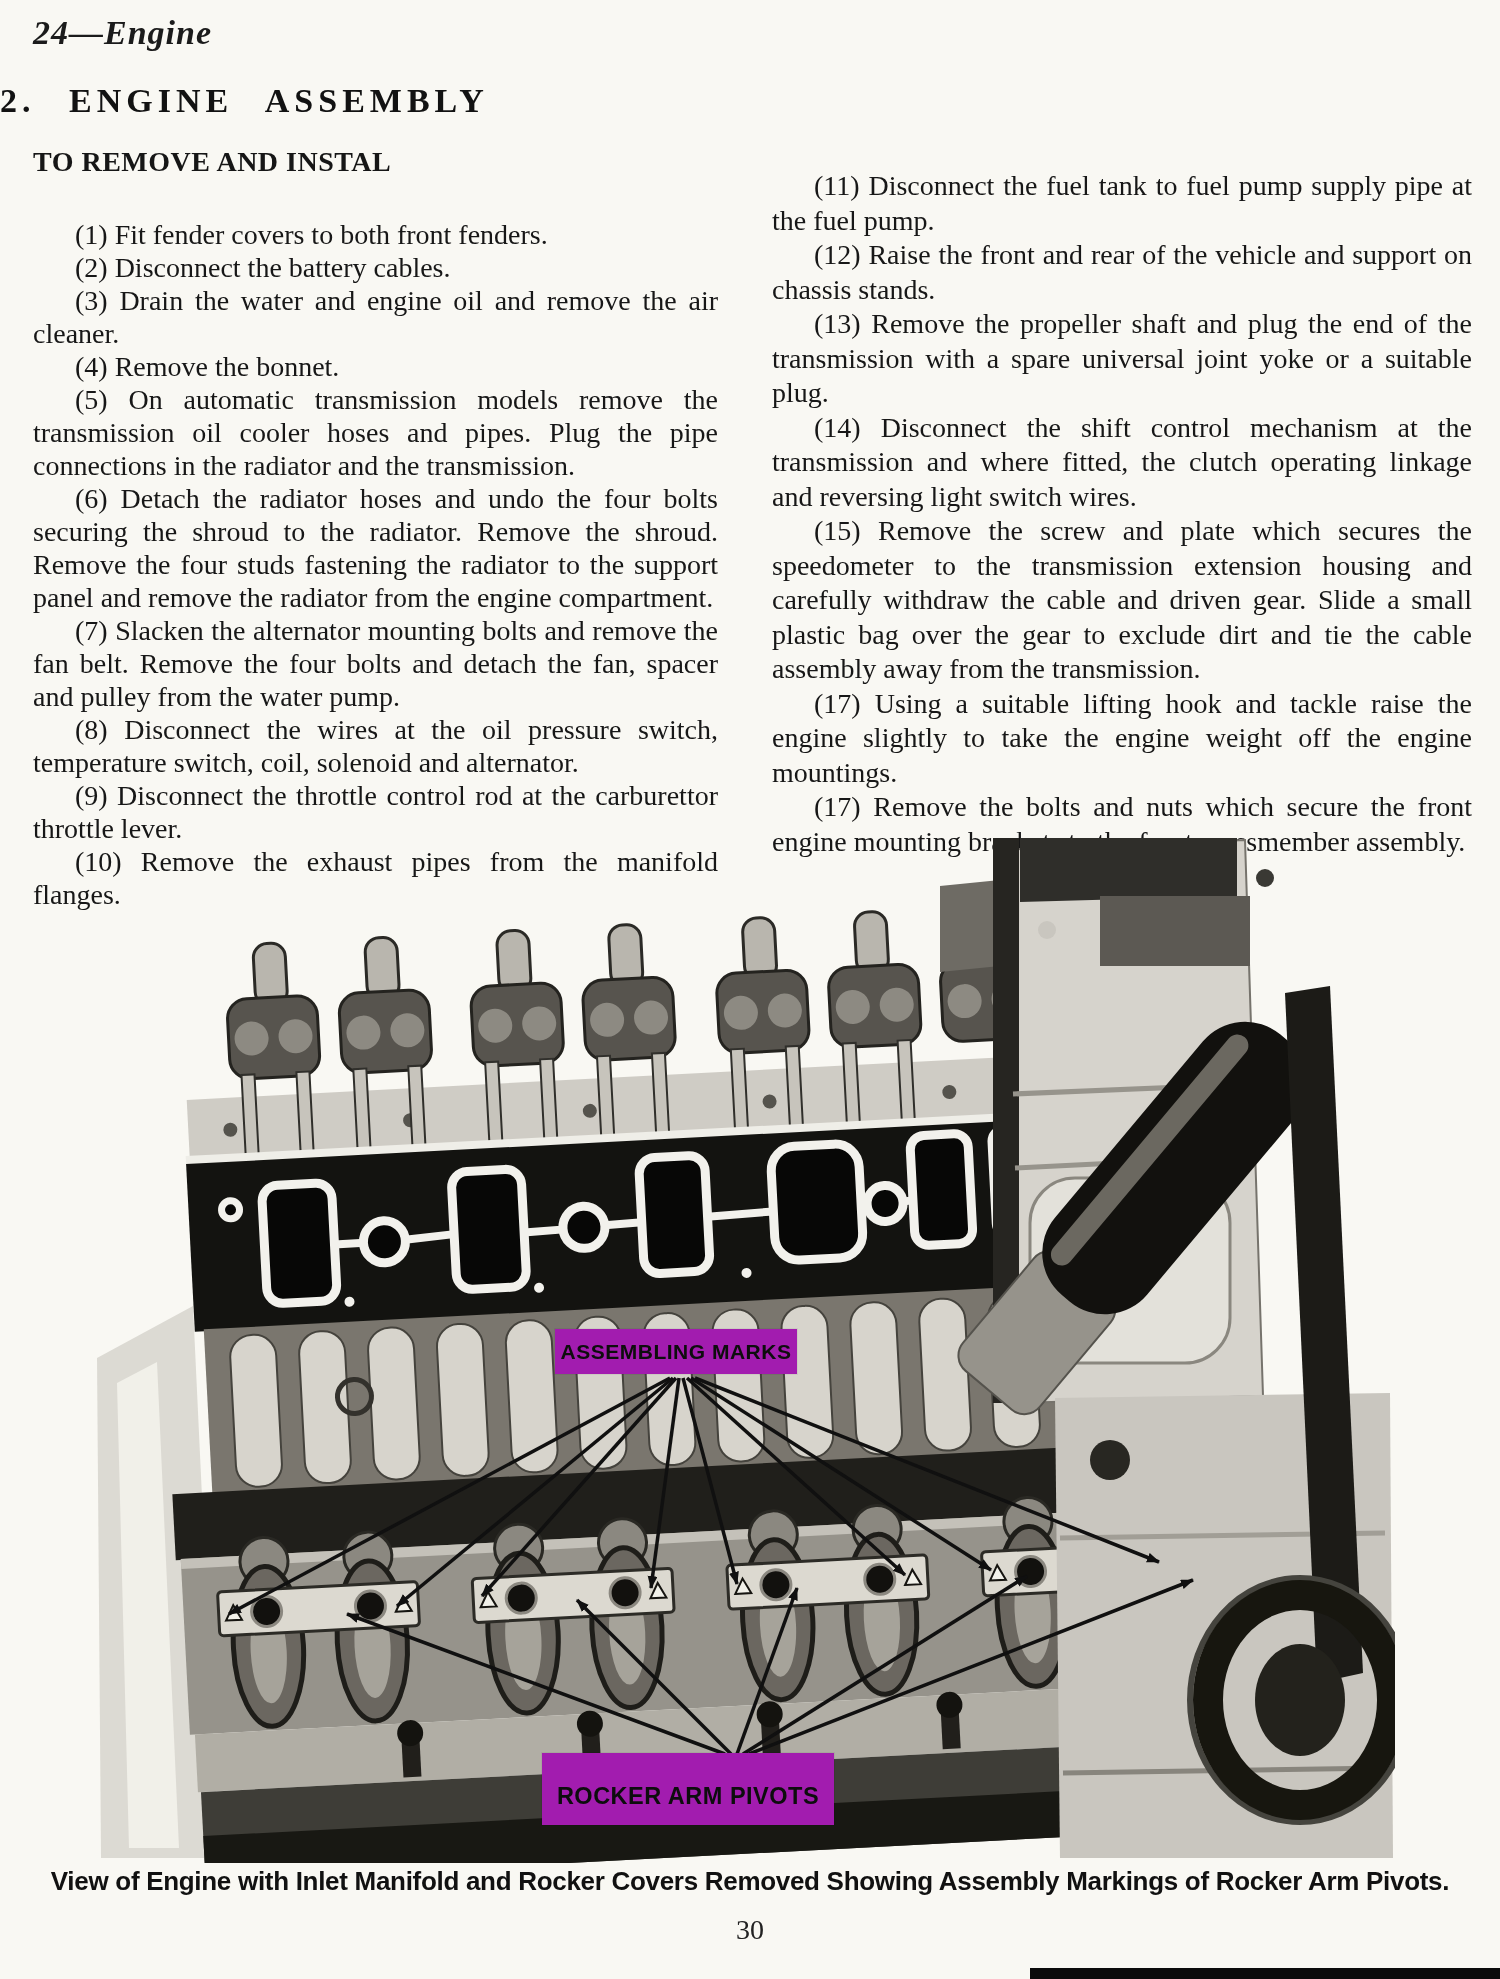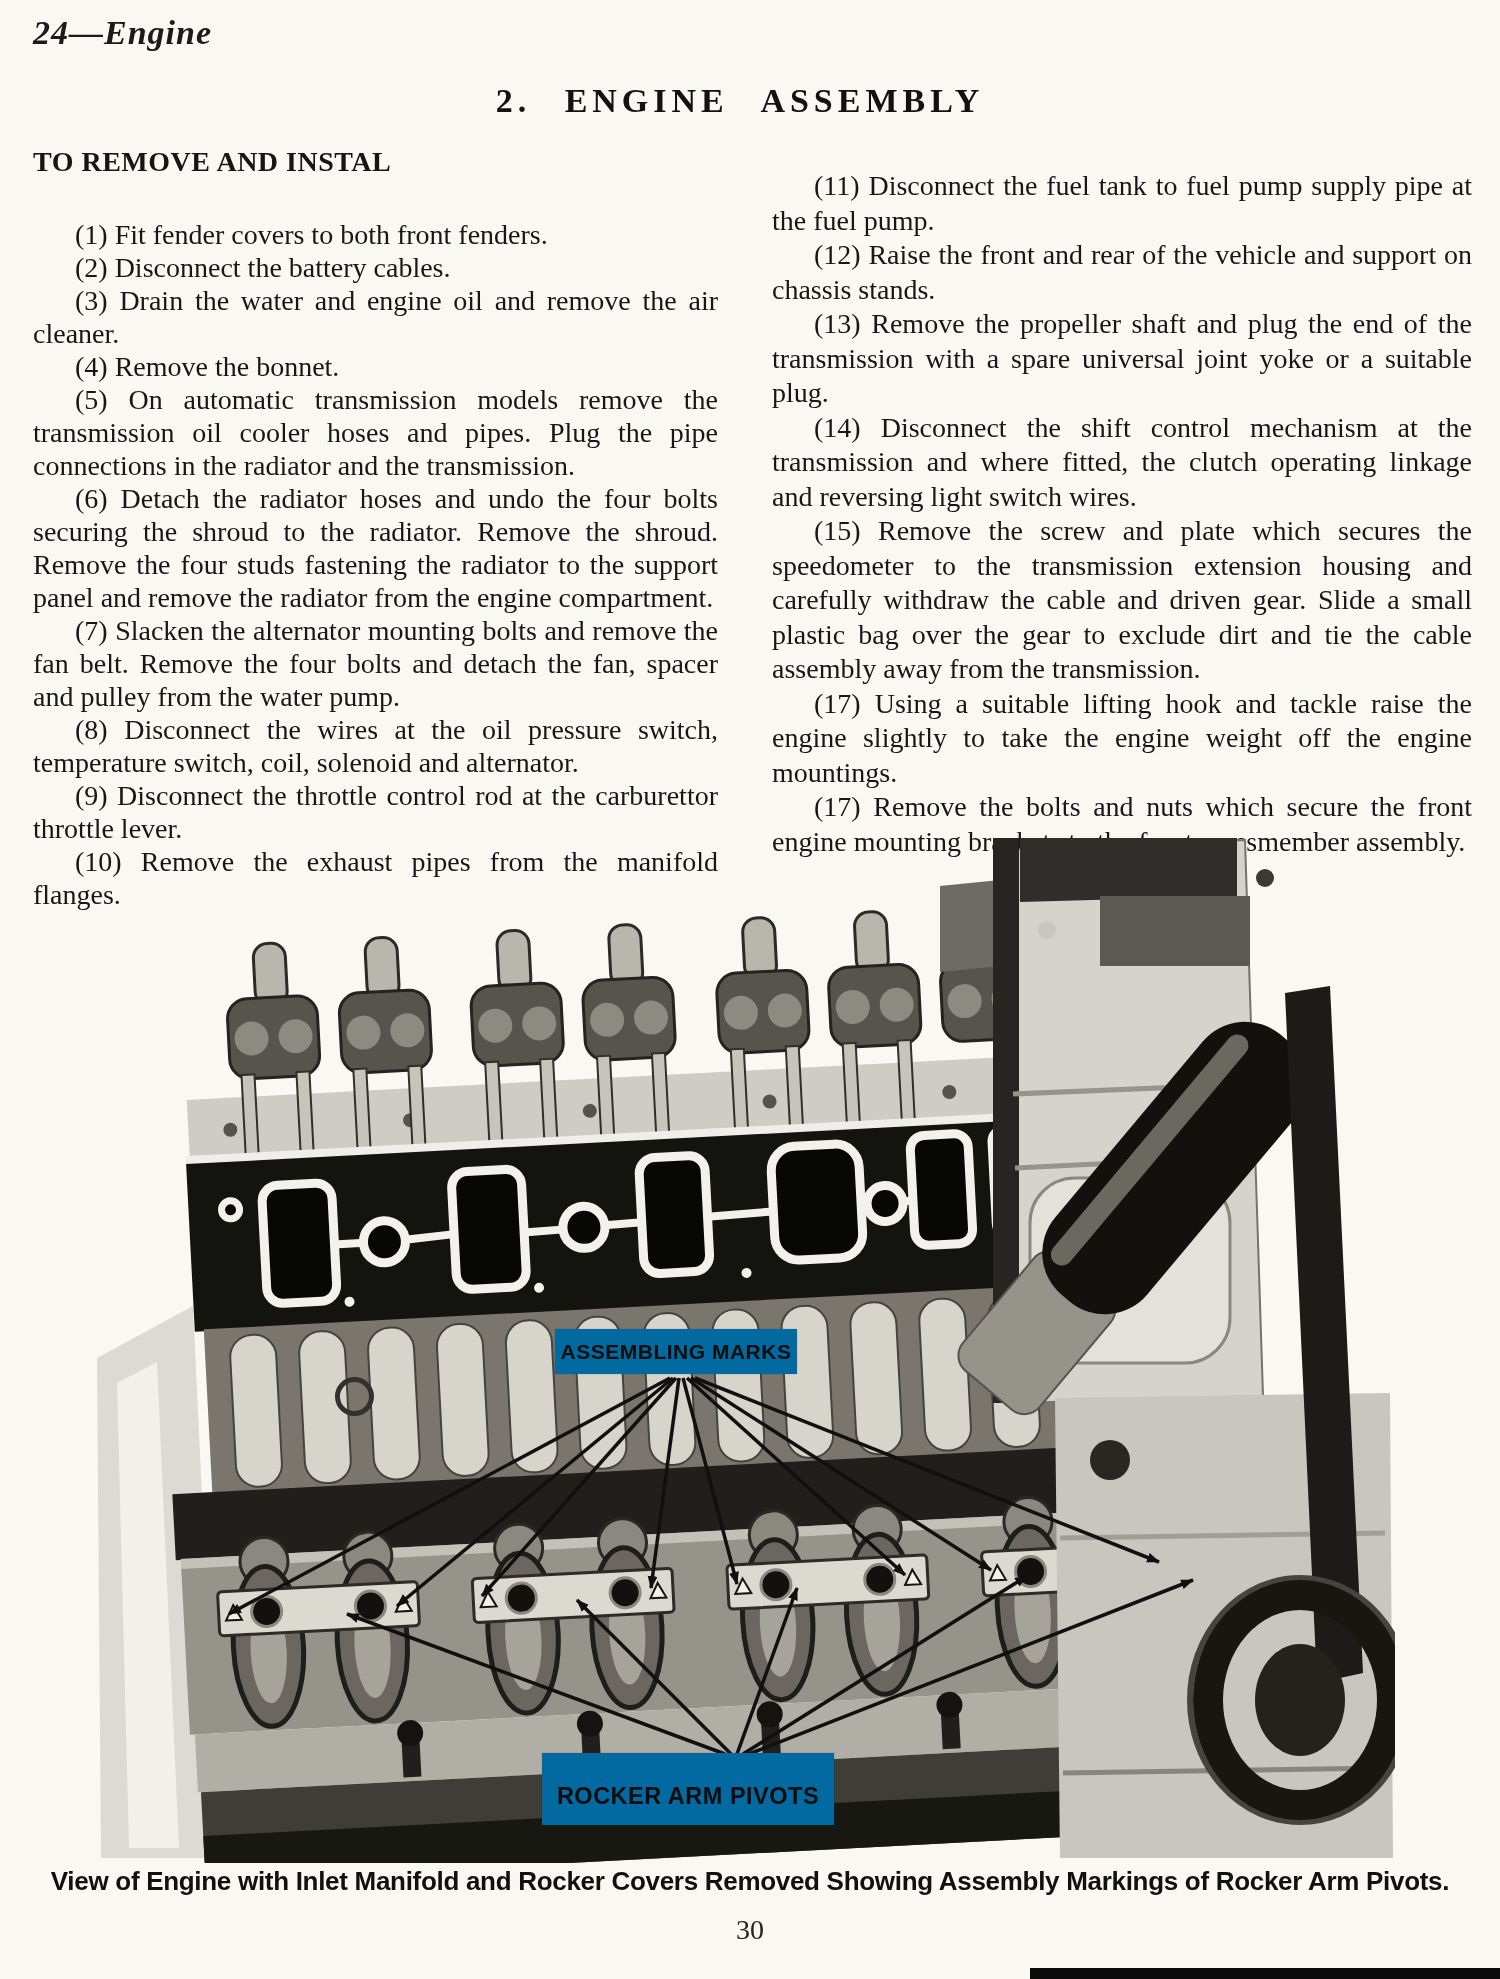--- a/index.html
+++ b/index.html
@@ -14,21 +14,21 @@
     color:var(--ink);
     overflow:hidden;
   }
   .running-header{
     position:absolute;left:33px;top:14px;
     font-size:34px;font-weight:bold;font-style:italic;
     letter-spacing:1px;color:#1b1b1b;text-align:center;
   }
   .page-title{
     position:absolute;left:0;top:82px;width:1480px;
-    text-align:center;font-size:34px;font-weight:bold;
+    text-align:left;font-size:34px;font-weight:bold;
     letter-spacing:5px;word-spacing:20px;color:#121212;
   }
   .col-heading{
     position:absolute;left:33px;top:146px;
     font-size:28px;font-weight:bold;letter-spacing:.5px;
   }
   .col{position:absolute;}
   .col.left{left:33px;top:218px;width:685px;}
   .col.right{left:772px;top:169px;width:700px;}
   .col p{
@@ -37,21 +37,21 @@
     color:#171717;
   }
   .col.left p{line-height:33px;}
   .col.right p{line-height:34.5px;}
   .figure{
     position:absolute;left:95px;top:838px;width:1300px;height:1025px;
   }
   .figure svg{position:absolute;left:0;top:0;}
   .photo-label{
     position:absolute;
-    background:#0369a1;
+    background:#a21caf;
     color:#0d0d0d;
     font-family:"Liberation Sans", sans-serif;
     font-weight:bold;
     display:flex;align-items:center;justify-content:center;
     box-shadow:0 0 0 1px rgba(0,0,0,0.05);
   }
   .label-assembling{
     left:460px;top:491px;width:242px;height:45px;
     font-size:21px;letter-spacing:.5px;
   }

